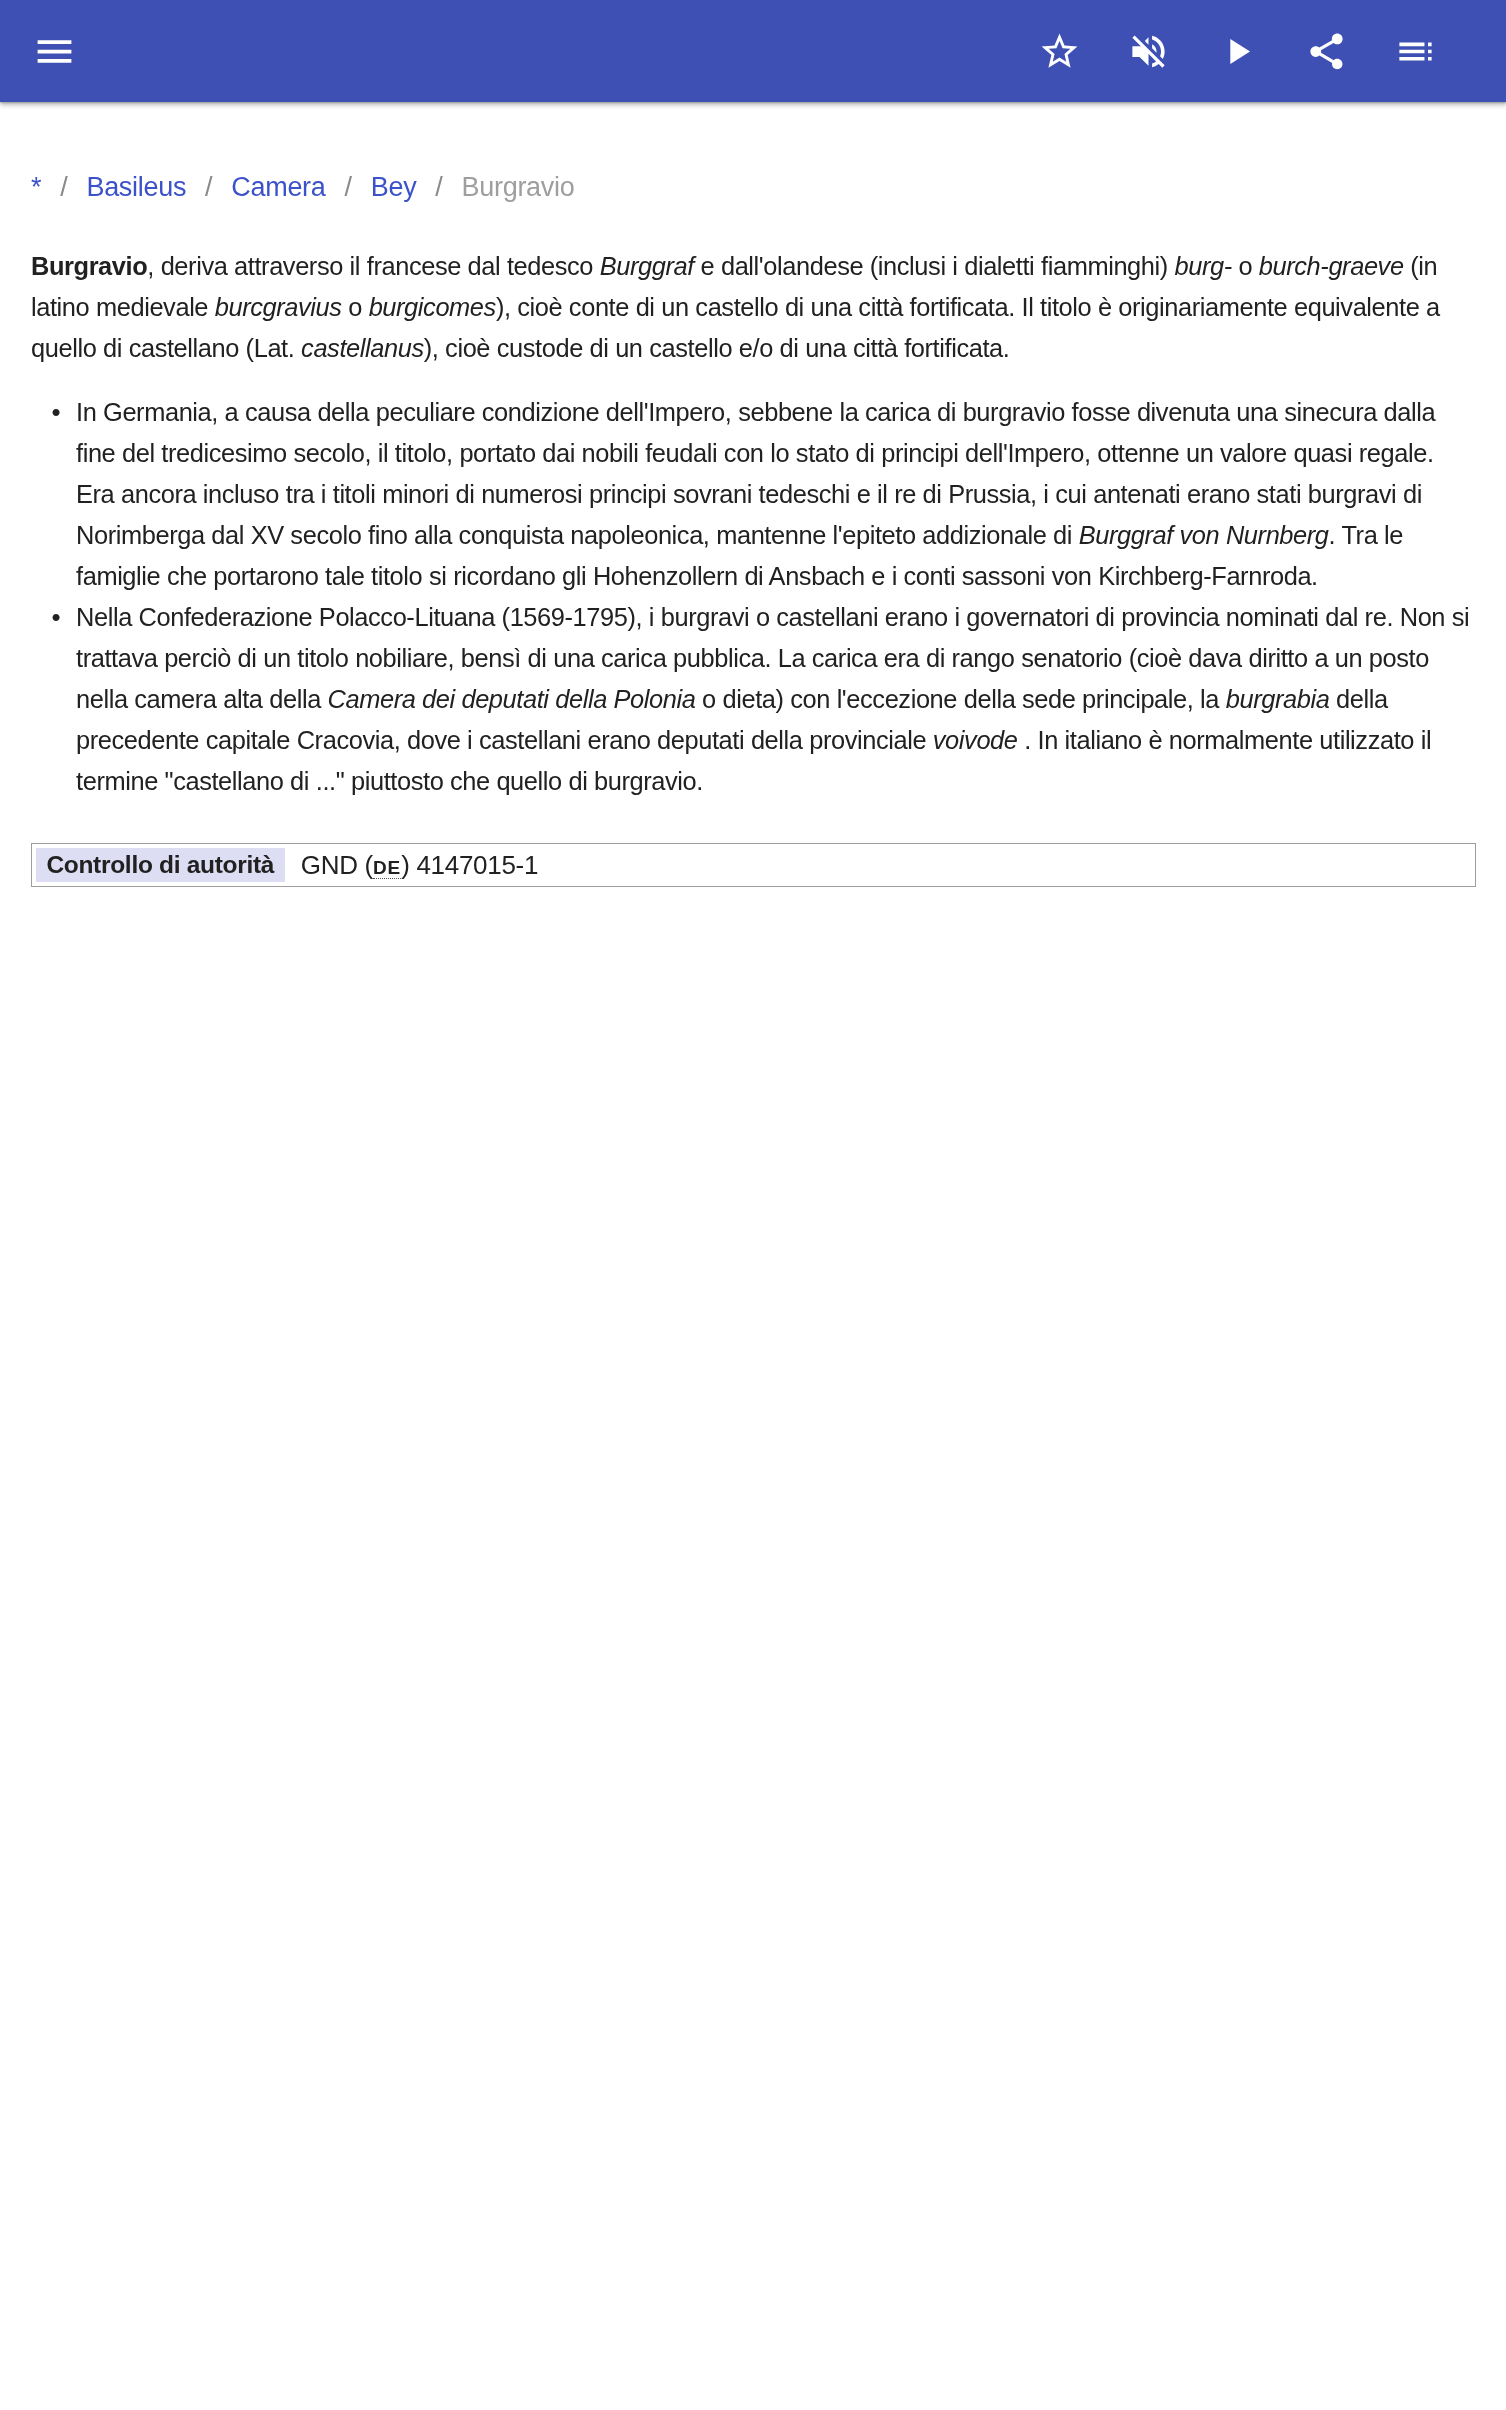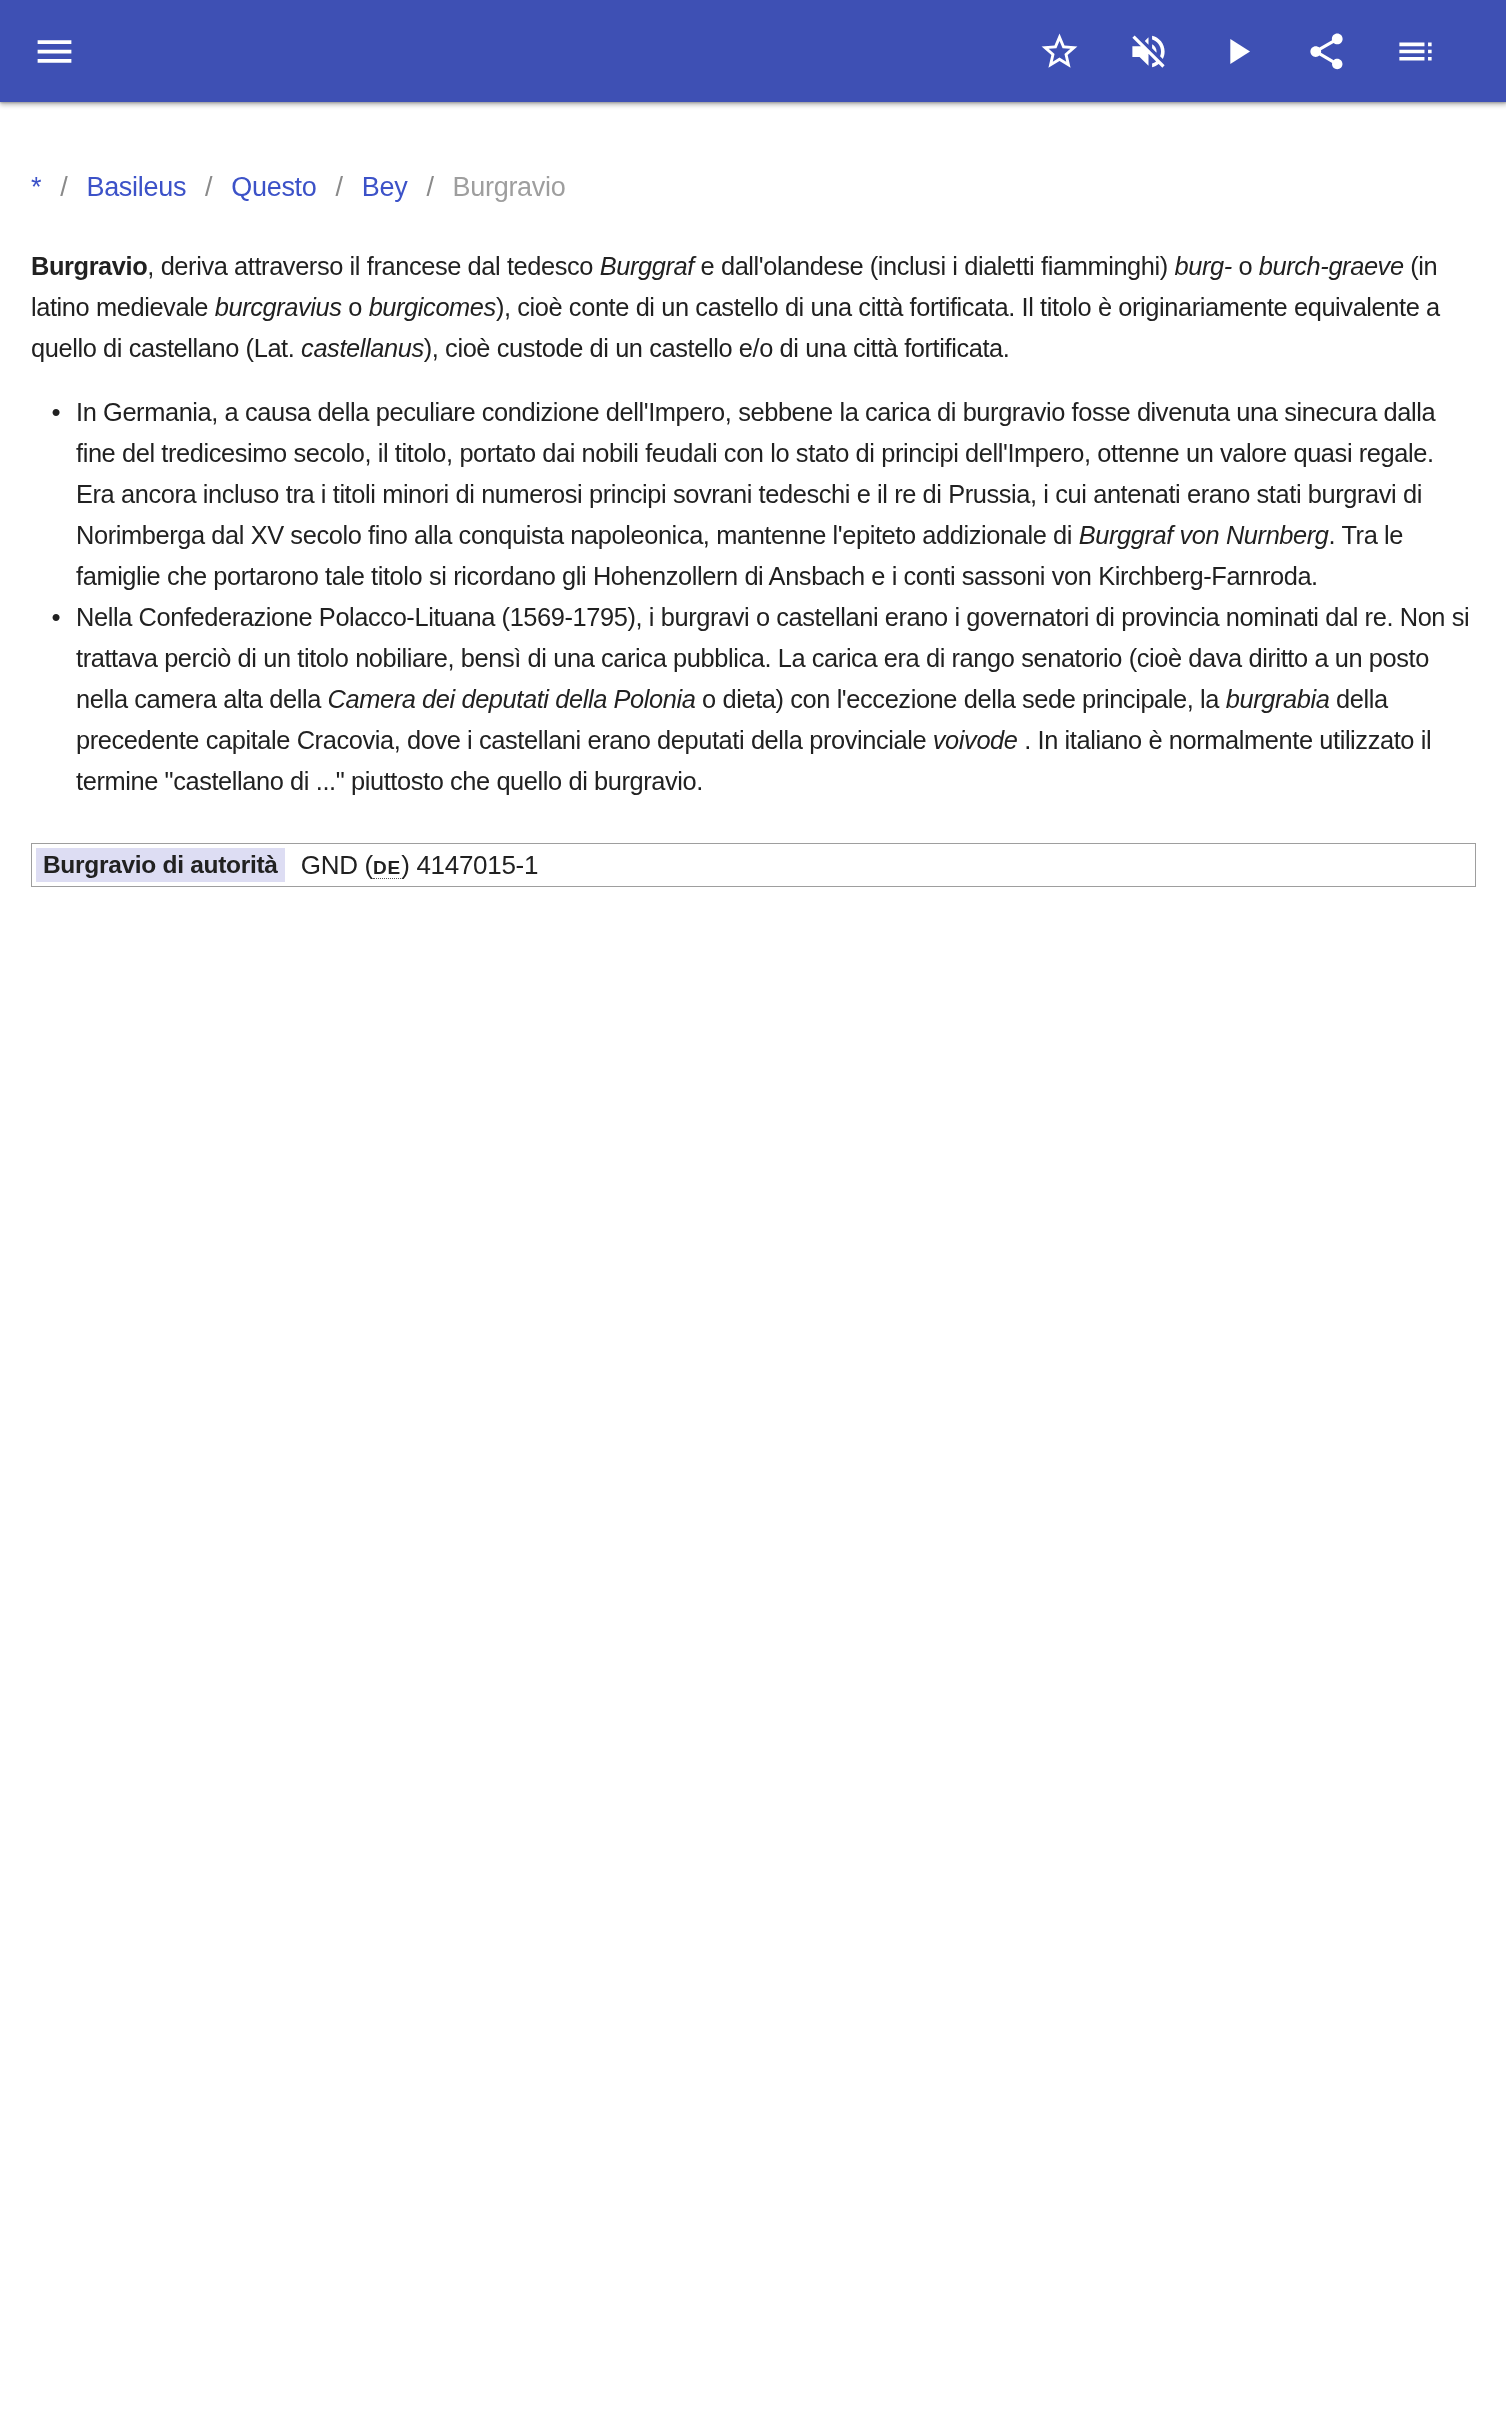--- a/index.html
+++ b/index.html
@@ -149,36 +149,36 @@
   </div>
 </div>
 
 <div class="content">
 
   <div class="breadcrumb">
     <a>*</a>
     <span class="sep">/</span>
     <a>Basileus</a>
     <span class="sep">/</span>
-    <a>Questo</a>
+    <a>Camera</a>
     <span class="sep">/</span>
     <a>Bey</a>
     <span class="sep">/</span>
     <span class="current">Burgravio</span>
   </div>
 
   <p class="body-text intro"><b>Burgravio</b><span>, deriva attraverso il francese dal tedesco </span><i>Burggraf</i><span> e dall'olandese (inclusi i dialetti fiamminghi) </span><i>burg-</i><span> o </span><i>burch-graeve</i><span> (in latino medievale </span><i>burcgravius</i><span> o </span><i>burgicomes</i><span>), cioè conte di un castello di una città fortificata. Il titolo è originariamente equivalente a quello di castellano (Lat. </span><i>castellanus</i><span>), cioè custode di un castello e/o di una città fortificata.</span></p>
 
   <ul class="points body-text">
     <li><span>In Germania, a causa della peculiare condizione dell'Impero, sebbene la carica di burgravio fosse divenuta una sinecura dalla fine del tredicesimo secolo, il titolo, portato dai nobili feudali con lo stato di principi dell'Impero, ottenne un valore quasi regale. Era ancora incluso tra i titoli minori di numerosi principi sovrani tedeschi e il re di Prussia, i cui antenati erano stati burgravi di Norimberga dal XV secolo fino alla conquista napoleonica, mantenne l'epiteto addizionale di </span><i>Burggraf von Nurnberg</i><span>. Tra le famiglie che portarono tale titolo si ricordano gli Hohenzollern di Ansbach e i conti sassoni von Kirchberg-Farnroda.</span></li>
     <li><span>Nella Confederazione Polacco-Lituana (1569-1795), i burgravi o castellani erano i governatori di provincia nominati dal re. Non si trattava perciò di un titolo nobiliare, bensì di una carica pubblica. La carica era di rango senatorio (cioè dava diritto a un posto nella camera alta della </span><i>Camera dei deputati della Polonia</i><span> o dieta) con l'eccezione della sede principale, la </span><i>burgrabia</i><span> della precedente capitale Cracovia, dove i castellani erano deputati della provinciale </span><i>voivode</i><span> . In italiano è normalmente utilizzato il termine "castellano di ..." piuttosto che quello di burgravio.</span></li>
   </ul>
 
   <div class="auth-box">
-    <div class="auth-label">Burgravio di autorità</div>
+    <div class="auth-label">Controllo di autorità</div>
     <div class="auth-value">
       <span><span>GND (</span><span class="abbr">DE</span><span>) 4147015-1</span></span>
     </div>
   </div>
 
 
 </div>
 
 
 </body></html>

